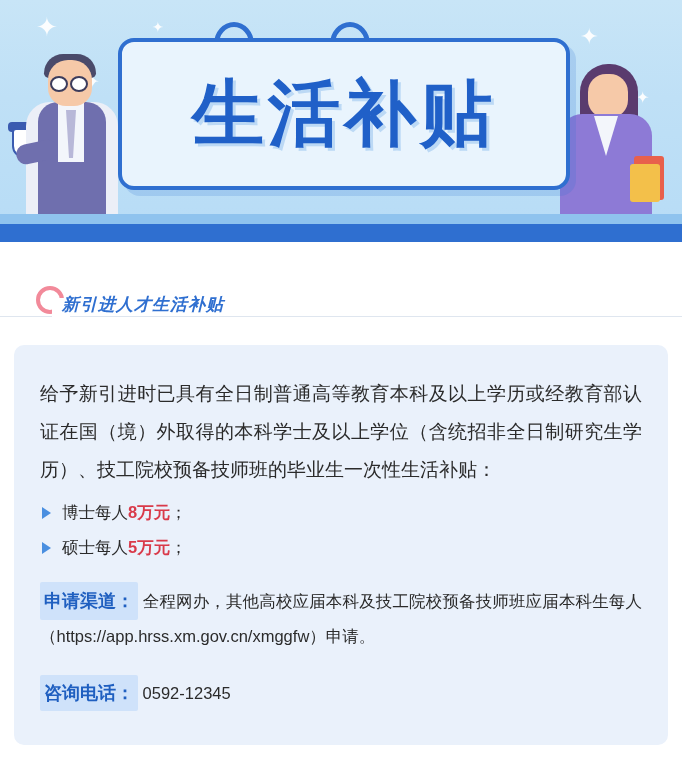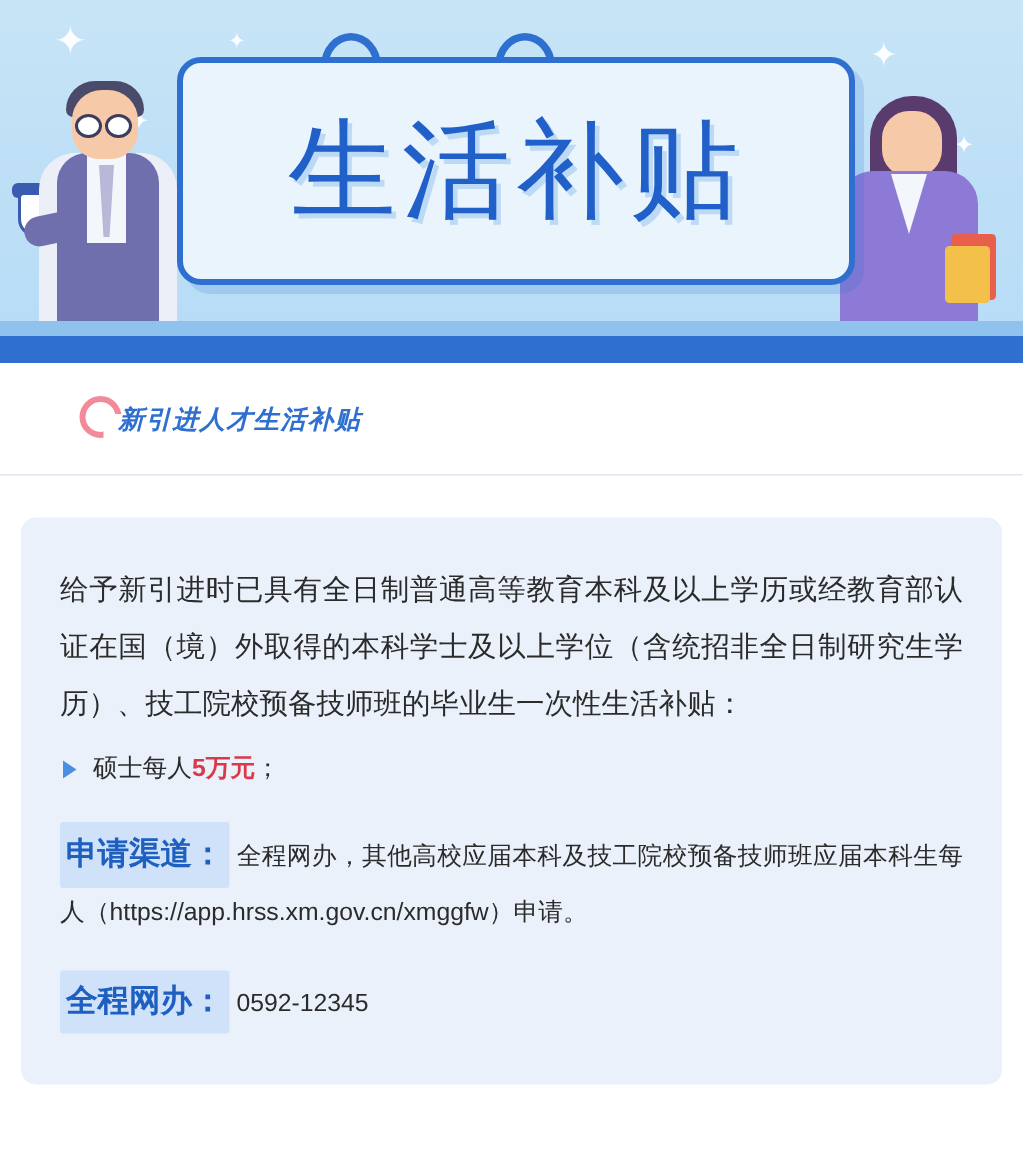--- a/index.html
+++ b/index.html
@@ -60,21 +60,21 @@
   .board-title {
     position: absolute;
     left: 0;
     top: 0;
     width: 100%;
     height: 100%;
     display: flex;
     align-items: center;
     justify-content: center;
     font-size: 72px;
-    font-weight: normal;
+    font-weight: bold;
     color: #2060c8;
     letter-spacing: 4px;
     text-shadow: 3px 3px 0 #bcd9f5;
   }
   .ring {
     position: absolute;
     width: 30px;
     height: 34px;
     border: 5px solid #2f6fd0;
     border-radius: 50%;
@@ -273,25 +273,24 @@
     width: 30px;
     height: 38px;
     background: #f3c04a;
     border-radius: 3px;
   }
 
   
   .section-head {
     position: relative;
     height: 74px;
-    padding-left: 13px;
+    padding-left: 36px;
     display: flex;
-    align-items: center;
-    background: #ffffff;
-    margin-left: 40px;
+    align-items: flex-end;
+    background: #ffffff;
   }
   .sec-mark {
     position: relative;
     width: 30px;
     height: 30px;
     margin-right: 6px;
     flex: none;
   }
   .sec-mark .c-outer {
     position: absolute;
@@ -369,21 +368,21 @@
     font-weight: bold;
   }
   .block-gap {
     height: 18px;
   }
   .tag {
     display: inline-block;
     background: #cfe2fa;
     color: #1f5fc0;
     font-weight: bold;
-    font-size: 21px;
+    font-size: 18px;
     padding: 1px 4px;
     border-radius: 2px;
   }
   .chan-line {
     font-size: 16.5px;
     line-height: 2.0;
     color: #2b2b2b;
     text-align: justify;
   }
   .tel-line {
@@ -449,30 +448,34 @@
     <div class="sec-title">新引进人才生活补贴</div>
   </div>
   <div class="divider"></div>
 
   <div class="card">
     <p class="para">给予新引进时已具有全日制普通高等教育本科及以上学历或经教育部认证在国（境）外取得的本科学士及以上学位（含统招非全日制研究生学历）、技工院校预备技师班的毕业生一次性生活补贴：</p>
 
     <ul class="bullet-list">
       <li class="bullet-item">
         <span class="tri"></span>
+        <span>博士每人</span><span class="hl">8万元</span><span>；</span>
+      </li>
+      <li class="bullet-item">
+        <span class="tri"></span>
         <span>硕士每人</span><span class="hl">5万元</span><span>；</span>
       </li>
     </ul>
 
     <div class="block-gap"></div>
 
     <div class="chan-line">
       <span class="tag">申请渠道：</span>
       <span>全程网办，其他高校应届本科及技工院校预备技师班应届本科生每人（https://app.hrss.xm.gov.cn/xmggfw）申请。</span>
     </div>
 
     <div class="tel-line">
-      <span class="tag">全程网办：</span>
+      <span class="tag">咨询电话：</span>
       <span>0592-12345</span>
     </div>
   </div>
 
 </div>
 
 </body></html>

